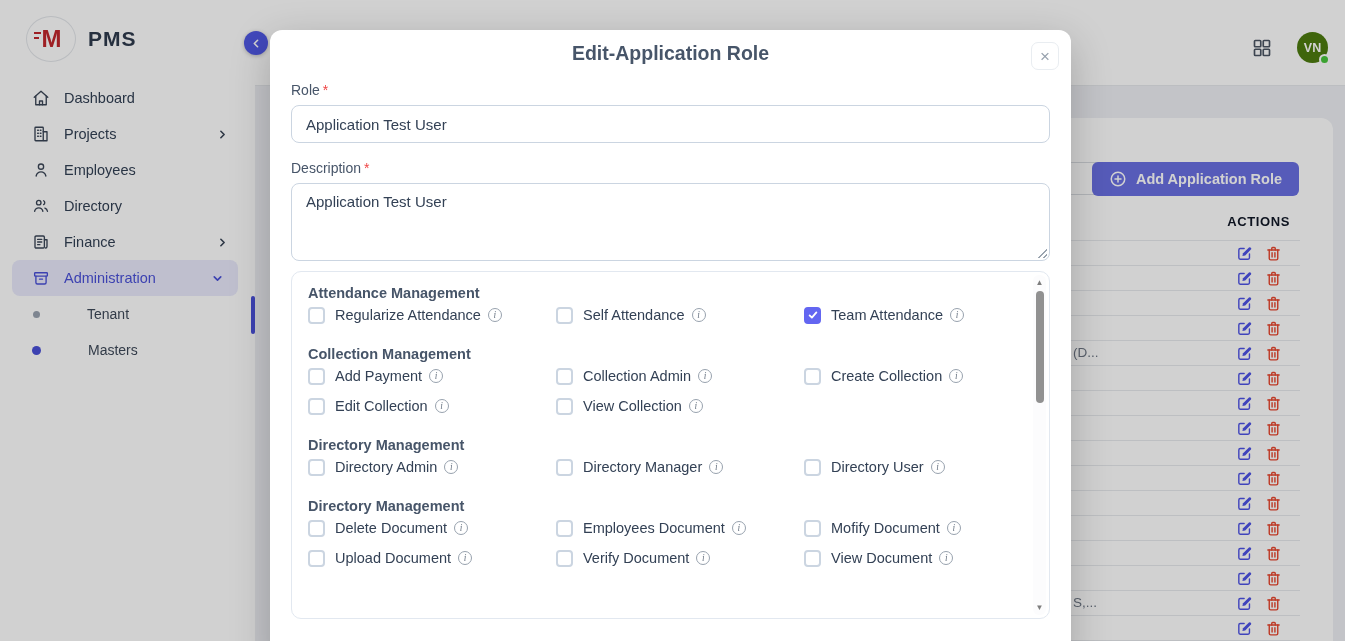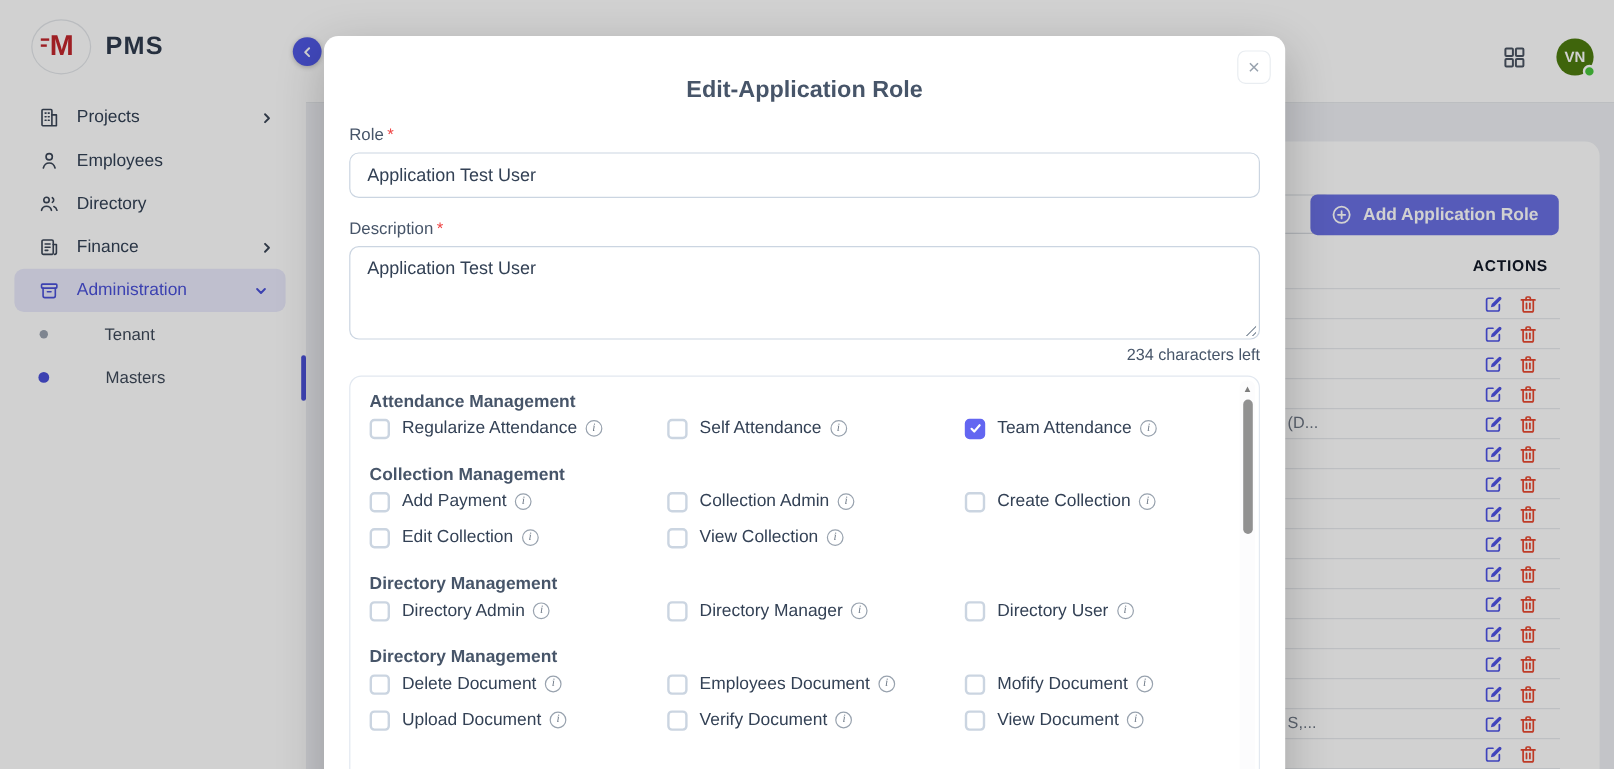--- a/index.html
+++ b/index.html
@@ -43,21 +43,21 @@
   .t-row { height:25px; border-bottom:1px solid #e7e9ed; position:relative; }
   .t-row .r-label { position:absolute; left:774px; top:0; line-height:24px; font-size:13.5px; color:#6e7785; white-space:nowrap; }
   .t-row .r-actions { position:absolute; right:18px; top:0; height:25px; display:flex; align-items:center; gap:12px; }
   .icon-btn { width:17px; height:17px; cursor:pointer; display:flex; }
   .icon-btn.edit { color:#4e53e6; }
   .icon-btn.del { color:#e8472f; }
 
   
   .overlay { position:absolute; inset:0; background:rgba(0,0,0,0.18); z-index:10; }
   .modal { position:absolute; left:270px; top:30px; width:801px; height:640px; background:#fff; border-radius:12px; z-index:20; box-shadow:0 12px 40px rgba(0,0,0,.22); padding:0 21px; }
-  .modal-title { text-align:center; padding-top:34px; font-size:19.5px; font-weight:700; color:#475569; }
+  .modal-title { text-align:center; padding-top:12px; font-size:19.5px; font-weight:700; color:#475569; }
   .modal-close { position:absolute; top:12px; right:12px; width:28px; height:28px; border:1px solid #e9edf1; border-radius:7px; background:#fff; color:#98a2ae; font-size:17px; line-height:1; display:flex; align-items:center; justify-content:center; cursor:pointer; font-family:inherit; }
   .f-label { margin-top:17px; font-size:14px; color:#475569; }
   .req { color:#ef4444; margin-left:3px; }
   .f-input { margin-top:7px; width:100%; height:38px; border:1px solid #cbd5e1; border-radius:8px; font-size:15px; color:#334155; padding:0 14px; font-family:inherit; display:block; }
   .ta-wrap { position:relative; margin-top:7px; }
   .f-textarea { width:100%; height:78px; border:1px solid #cbd5e1; border-radius:8px; font-size:15px; color:#334155; padding:9px 14px; font-family:inherit; resize:none; display:block; }
   .resize-corner { position:absolute; right:3px; bottom:3px; width:11px; height:11px; background:repeating-linear-gradient(135deg, transparent 0 2.2px, #9aa4af 2.2px 3.4px); clip-path:polygon(100% 0, 100% 100%, 0 100%); pointer-events:none; }
   .chars-left { margin-top:5px; text-align:right; font-size:13.5px; color:#475569; }
 
   .perm-panel { position:relative; margin-top:10px; border:1px solid #e2e8f0; border-radius:10px; height:348px; padding:13px 16px; overflow:hidden; }
@@ -80,20 +80,30 @@
 <body>
 
 <aside class="sidebar">
   <div class="logo-row">
     <div class="logo-circle">
       <span class="logo-m">M</span>
     </div>
     <span class="app-name">PMS</span>
   </div>
   <nav class="nav" id="sidebar-nav">
+      <div class="side-item">
+        <span class="s-ic">
+          <svg width="18" height="18" viewBox="0 0 24 24" fill="none" stroke="currentColor" stroke-width="1.8" stroke-linecap="round" stroke-linejoin="round">
+            <path d="M3 11 12 3l9 8"></path>
+            <path d="M5 9.5V21h14V9.5"></path>
+            <path d="M10 21v-5h4v5"></path>
+          </svg>
+        </span>
+        <span>Dashboard</span>
+      </div>
       <div class="side-item">
         <span class="s-ic">
           <svg width="18" height="18" viewBox="0 0 24 24" fill="none" stroke="currentColor" stroke-width="1.8" stroke-linecap="round" stroke-linejoin="round">
             <rect x="4" y="3" width="11" height="18" rx="1"></rect>
             <path d="M15 9h5v12h-5"></path>
             <path d="M7.5 7h1M11 7h1M7.5 11h1M11 11h1M7.5 15h1M11 15h1"></path>
           </svg>
         </span>
         <span>Projects</span>
         <span class="chev">
@@ -501,21 +511,20 @@
   </div>
   <input class="f-input" value="Application Test User" style="">
 
   <div class="f-label">
     <span>Description</span><span class="req">*</span>
   </div>
   <div class="ta-wrap">
     <textarea class="f-textarea" style="">Application Test User</textarea>
     <div class="resize-corner"></div>
   </div>
-  <div class="chars-left">234 characters left</div>
 
   <div class="perm-panel">
     <div id="permissions">
         <div class="perm-title">Attendance Management</div>
         <div class="perm-grid">
           <div class="perm-item">
             <span class="cb"></span>
             <span class="perm-label">Regularize Attendance</span>
             <span class="info-ic">i</span>
           </div>

